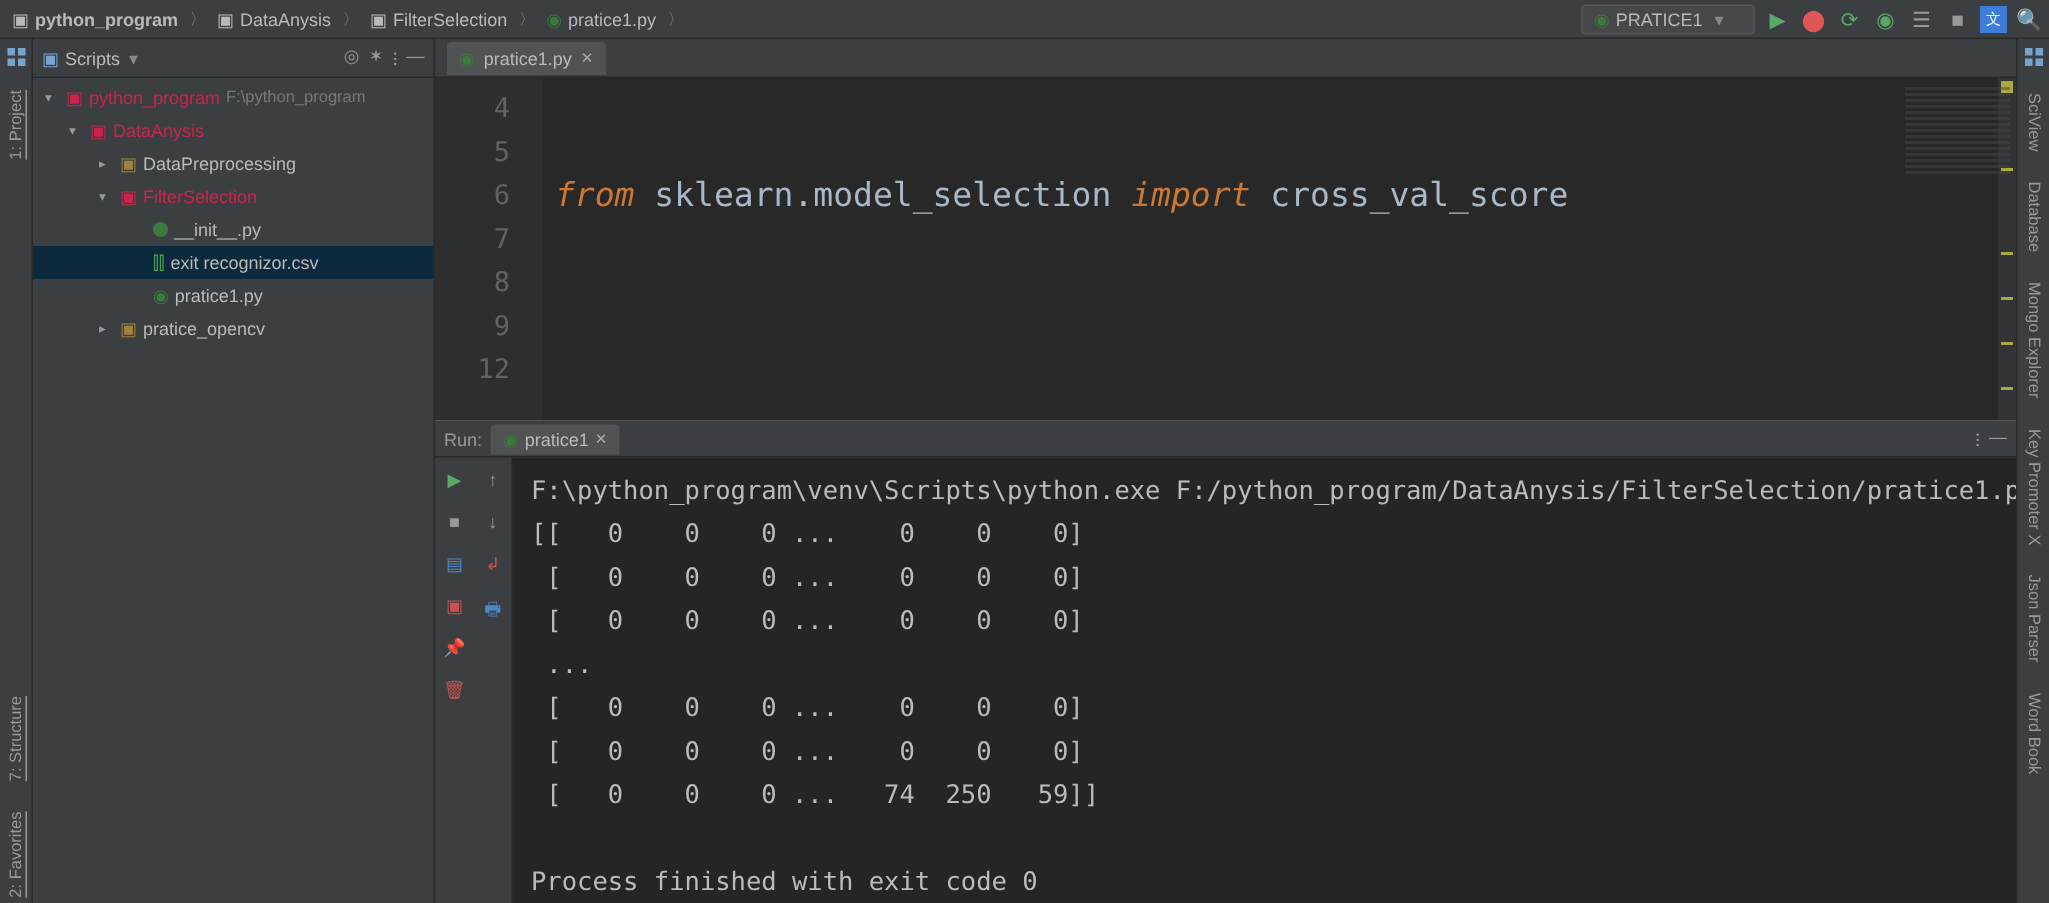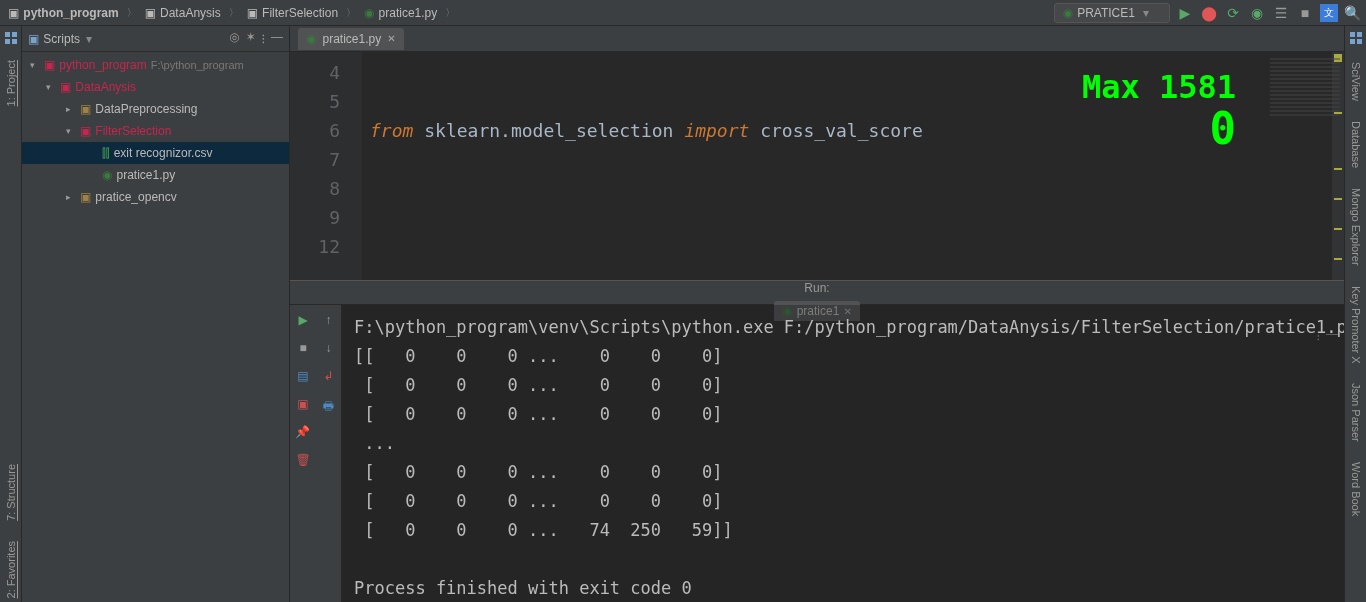--- a/index.html
+++ b/index.html
@@ -172,21 +172,21 @@
   padding: 6px 22px 6px 0;
   color: #606366;
   font-family: 'Consolas', monospace;
   font-size: 18px;
   line-height: 29px;
   background: rgba(49,51,53,0.5);
 }
 .code {
   flex: 1;
   font-family: 'Consolas', monospace;
-  font-size: 18px;
+  font-size: 22px;
   line-height: 29px;
   padding: 6px 0;
   white-space: pre;
   position: relative;
 }
 .code-line { padding-left: 8px; }
 .kw-orange { color: #cc7832; }
 .kw-italic { font-style: italic; }
 .kw-gray { color: #a9b7c6; }
 .fps-overlay {
@@ -226,21 +226,20 @@
   border-top: 1px solid #555;
 }
 .run-tabs {
   height: 24px;
   background: #3c3f41;
   display: flex;
   align-items: center;
   padding: 0 6px;
   gap: 6px;
   border-bottom: 1px solid #282828;
-  flex-direction: column;
 }
 .run-tab {
   display: flex;
   align-items: center;
   gap: 4px;
   background: #505254;
   padding: 3px 8px;
   border-radius: 3px 3px 0 0;
   cursor: pointer;
 }
@@ -382,20 +381,24 @@
       <div class="tree-item indent-2">
         <span class="tree-arrow">▸</span>
         <span style="color:#9f8140">▣</span>
         <span class="label">DataPreprocessing</span>
       </div>
       <div class="tree-item indent-2 red-text">
         <span class="tree-arrow">▾</span>
         <span style="color:#c7254e">▣</span>
         <span class="label">FilterSelection</span>
       </div>
+      <div class="tree-item indent-4">
+        <span class="icon-init"></span>
+        <span class="label">__init__.py</span>
+      </div>
       <div class="tree-item indent-4 selected">
         <span class="icon-csv">⫿⫿</span>
         <span class="label">exit recognizor.csv</span>
       </div>
       <div class="tree-item indent-4">
         <span class="icon-py">◉</span>
         <span class="label">pratice1.py</span>
       </div>
       <div class="tree-item indent-2">
         <span class="tree-arrow">▸</span>
@@ -431,24 +434,20 @@
         
         
       </div>
       <div class="marker-strip">
         <span class="mark-sq"></span>
         <span class="mark-y" style="top:60px"></span>
         <span class="mark-y" style="top:116px"></span>
         <span class="mark-y" style="top:146px"></span>
         <span class="mark-y" style="top:176px"></span>
         <span class="mark-y" style="top:206px"></span>
-      </div>
-      <div class="fps-overlay">
-        <div>Max  1581</div>
-        <div class="big">0</div>
       </div>
       <div class="minimap"></div>
     </div>
 
     <div class="run-panel">
       <div class="run-tabs">
         <span style="color:#999">Run:</span>
         <div class="run-tab">
           <span class="icon-py">◉</span>
           <span>pratice1</span>

